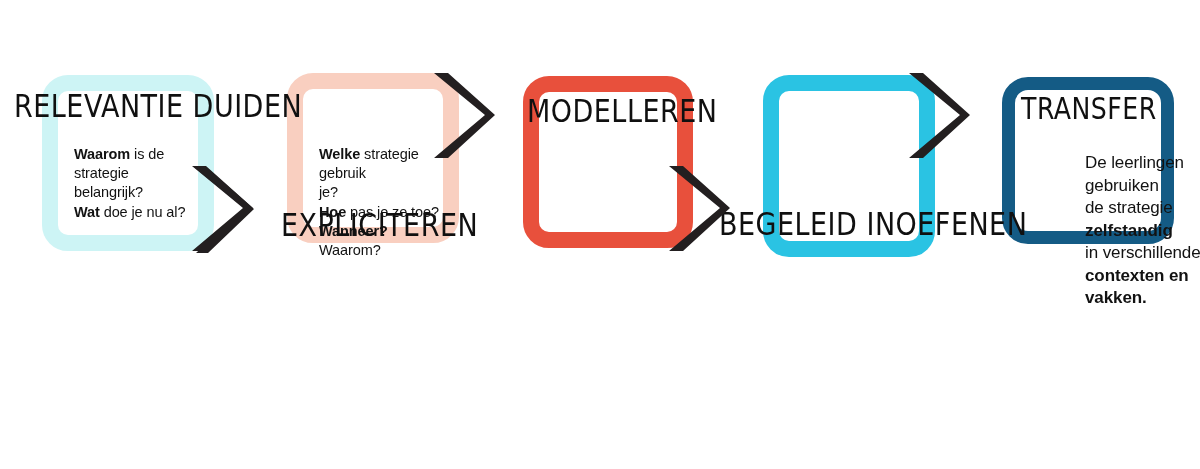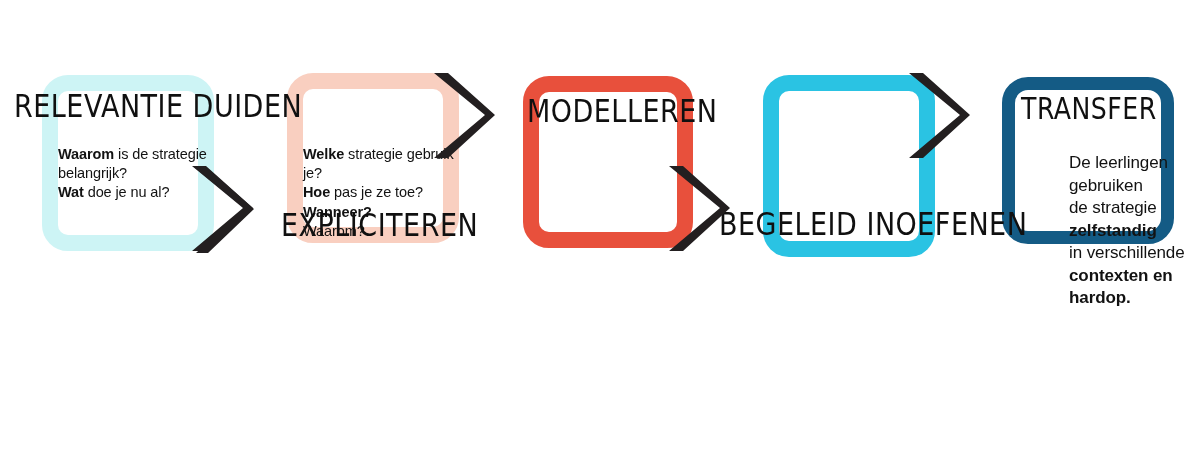--- a/index.html
+++ b/index.html
@@ -36,20 +36,21 @@
   .step-body {
     position: absolute;
     box-sizing: border-box;
     font-family: "Liberation Sans", sans-serif;
     font-size: 14.5px;
     line-height: 1.32;
     color: #121212;
     z-index: 6;
     white-space: pre-line;
     letter-spacing: -0.1px;
+    padding-left: 16px;
   }
   .step-body b { font-weight: bold; }
 
   
   .step-title {
     position: absolute;
     font-family: "DejaVu Sans", sans-serif;
     font-weight: 400;
     color: #101010;
     z-index: 7;
@@ -87,21 +88,21 @@
 
   <div class="step-box" style="left:523px; top:76px; width:170px; height:172px; border-width:16px; border-color:#e8503c;"></div>
   <div class="step-title" style="left:527px; top:93px; font-size:30px;">MODELLEREN</div>
 
   <div class="step-box" style="left:763px; top:75px; width:172px; height:182px; border-width:16px; border-color:#2ac3e3;"></div>
   <div class="step-title" style="left:719px; top:206px; font-size:30px;">BEGELEID INOEFENEN</div>
 
   <div class="step-box" style="left:1002px; top:77px; width:172px; height:167px; border-width:13px; border-color:#145b85;"></div>
   <div class="step-title" style="left:1021px; top:92px; font-size:28px;">TRANSFER</div>
   <div class="step-body" style="left:1069px; top:130px; width:152px; font-size:17px;">
-    De leerlingen gebruiken<br>de strategie<br><b>zelfstandig</b><br>in verschillende<br><b>contexten en hardop.</b>
+    De leerlingen gebruiken<br>de strategie<br><b>zelfstandig</b><br>in verschillende<br><b>contexten en vakken.</b>
   </div>
 
   <div class="chev" style="left:186px; top:163px; width:70px; height:94px;">
     <svg width="70" height="94" viewBox="0 0 70 94" xmlns="http://www.w3.org/2000/svg">
       <path d="M8 4 L58 45 L10 90 L22 90 L68 46 L20 4 Z" fill="#231f20"></path>
       <path d="M6 3 L57 45 L6 88 L20 88 L67 45 L20 3 Z" fill="#231f20"></path>
     </svg>
   </div>
 
   <div class="chev" style="left:428px; top:70px; width:70px; height:94px;">

